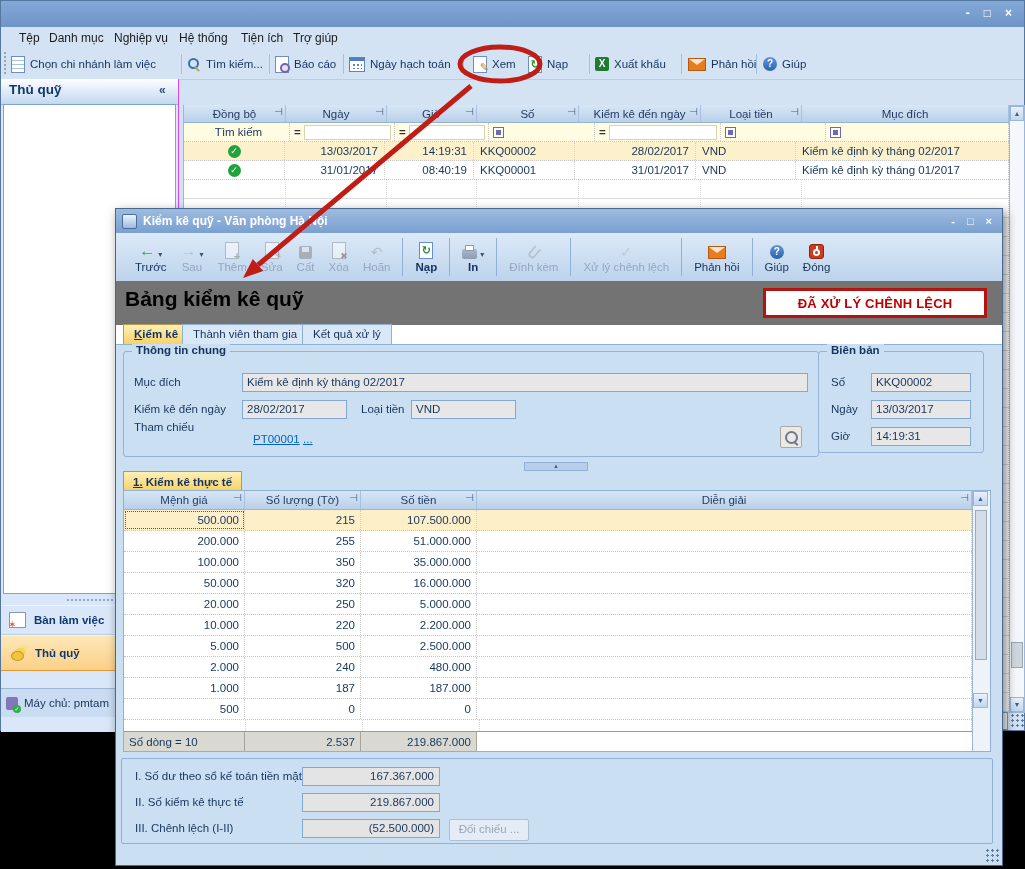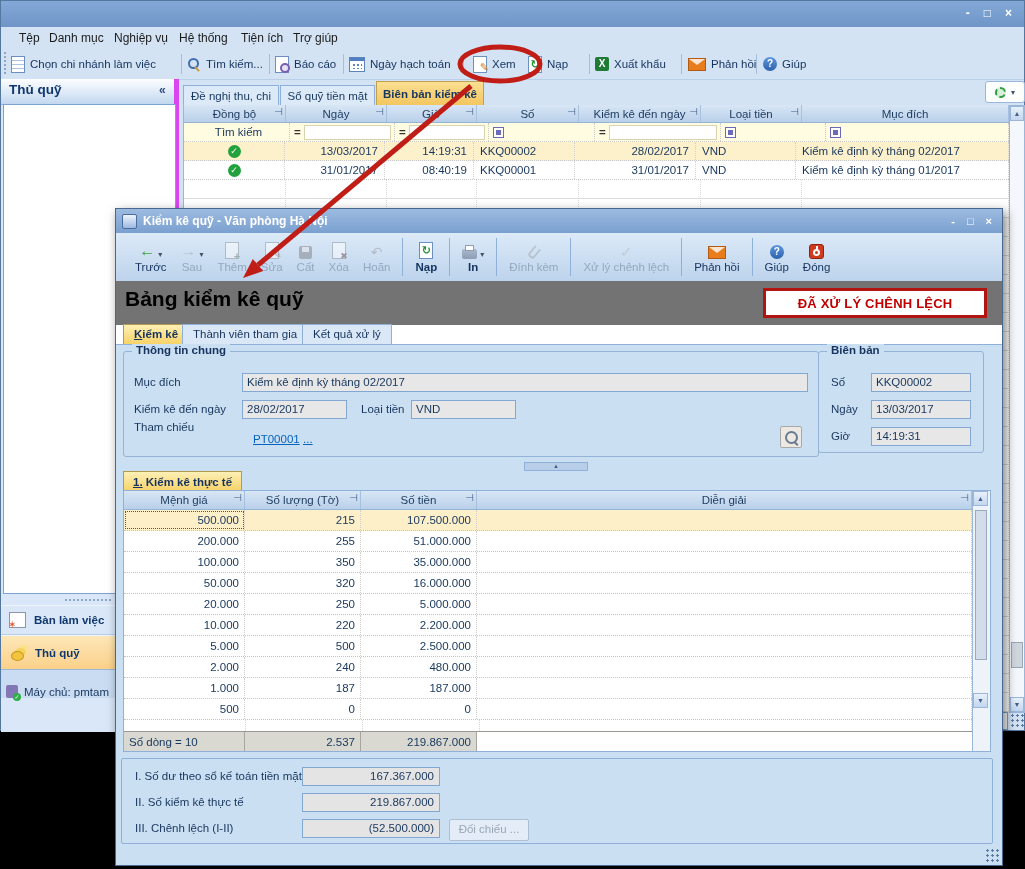--- a/index.html
+++ b/index.html
@@ -13,34 +13,34 @@
   .mw-menu{position:absolute;left:0;top:26px;width:100%;height:22px;background:#d3e3f4;}
   .menu-item{position:absolute;top:0;line-height:22px;font-size:12px;color:#1b1b1b;padding:0 4px;}
   .working{position:absolute;left:370px;top:0;line-height:22px;font-size:12px;font-weight:bold;color:#10243f;white-space:nowrap;}
   .working .u{text-decoration:underline;}
   .mw-toolbar{position:absolute;left:0;top:48px;width:100%;height:30px;background:#d3e3f4;border-bottom:1px solid #b9cfe8;}
   .grip-v{position:absolute;left:2px;top:2px;width:5px;height:24px;
           background-image:radial-gradient(#8fa6c4 1px,transparent 1.2px);background-size:4px 4px;}
   .tbi{position:absolute;top:3px;height:24px;display:flex;align-items:center;gap:5px;white-space:nowrap;color:#15335e;}
   .sep{position:absolute;top:5px;width:1px;height:20px;background:#a5bedc;}
   
-  .sidebar{position:absolute;left:0;top:78px;width:178px;height:653px;background:#d9e7f8;border-right:5px solid #d946ef;box-sizing:border-box;}
+  .sidebar{position:absolute;left:0;top:78px;width:178px;height:653px;background:#d9e7f8;border-right:1px solid #d946ef;box-sizing:border-box;}
   .sb-header{position:absolute;left:0;top:0;width:100%;height:25px;background:linear-gradient(#fdfeff,#c2d8f0);
              border-bottom:1px solid #9ab7da;}
   .sb-title{position:absolute;left:8px;top:3px;font-size:13.5px;font-weight:bold;color:#10386e;}
   .sb-collapse{position:absolute;left:158px;top:4px;font-size:12px;font-weight:bold;color:#2c4d7c;}
   .sb-panel{position:absolute;left:2px;top:25px;width:173px;height:490px;background:#fff;border:1px solid #7da2ce;box-sizing:border-box;}
   .sb-split{position:absolute;left:0;top:515px;width:100%;height:11px;background:#d9e7f8;}
   .sb-split::after{content:"";position:absolute;left:50%;top:4px;width:48px;height:3px;margin-left:-24px;
           background-image:radial-gradient(#8fa6c4 1px,transparent 1.2px);background-size:4px 4px;}
   .sb-item{position:absolute;left:0;width:100%;height:30px;display:flex;align-items:center;gap:8px;padding-left:8px;box-sizing:border-box;
            font-weight:bold;color:#10386e;background:#d9e7f8;border-top:1px solid #eef4fc;border-bottom:1px solid #b9cfe8;}
   .sb-item.sel{background:linear-gradient(#fde7b8,#fbd088);border-bottom:1px solid #e09a38;height:36px;}
-  .sb-status{position:absolute;left:0;top:590px;width:100%;height:29px;background:#cadcf2;border-top:1px solid #9ab7da;
-             display:flex;align-items:flex-end;gap:6px;padding-left:5px;box-sizing:border-box;color:#17365d;}
+  .sb-status{position:absolute;left:0;top:609px;width:100%;height:29px;background:#cadcf2;border-top:1px solid #9ab7da;
+             display:flex;align-items:center;gap:6px;padding-left:5px;box-sizing:border-box;color:#17365d;}
   
   .tabstrip{position:absolute;left:179px;top:78px;width:846px;height:26px;}
   .tab{position:absolute;bottom:0;height:20px;line-height:20px;text-align:center;background:#dce9f7;
        border:1px solid #8fb0d8;border-bottom:none;color:#17365d;box-sizing:border-box;}
   .tab.active{height:24px;line-height:24px;background:linear-gradient(#fbdf92,#f3c660);border-color:#c0a04c;font-weight:bold;}
   .gearbtn{position:absolute;left:805px;top:2px;width:38px;height:20px;background:#fdfefe;border:1px solid #9ab7da;border-radius:3px;
            display:flex;align-items:center;justify-content:center;gap:4px;}
   
   .bgrid{position:absolute;left:182px;top:104px;width:826px;height:608px;background:#fff;border-left:1px solid #9ab7da;box-sizing:border-box;}
   .bg-row{display:flex;width:100%;box-sizing:border-box;}
@@ -283,29 +283,20 @@
       <div class="sb-item sel" style="top:556px">
         <span class="ic ic-coins"></span>
         <span>Thủ quỹ</span>
       </div>
       <div class="sb-status">
         <span class="ic ic-server"></span>
         <span>Máy chủ: pmtam</span>
       </div>
     </div>
 
-    <div class="tabstrip">
-      <span class="tab" style="left:3px;width:96px">Đề nghị thu, chi</span>
-      <span class="tab" style="left:100px;width:95px">Sổ quỹ tiền mặt</span>
-      <span class="tab active" style="left:196px;width:108px">Biên bản kiểm kê</span>
-      <span class="gearbtn">
-          <span class="ic ic-gear"></span>
-          <span class="caret"></span>
-        </span>
-    </div>
 
     <div class="bgrid">
       <div class="bg-row bg-h">
         <span class="cell c-sync">
             <span>Đồng bộ</span>
             <span class="pin"></span>
           </span>
         <span class="cell c-ngay">
             <span>Ngày</span>
             <span class="pin"></span>

